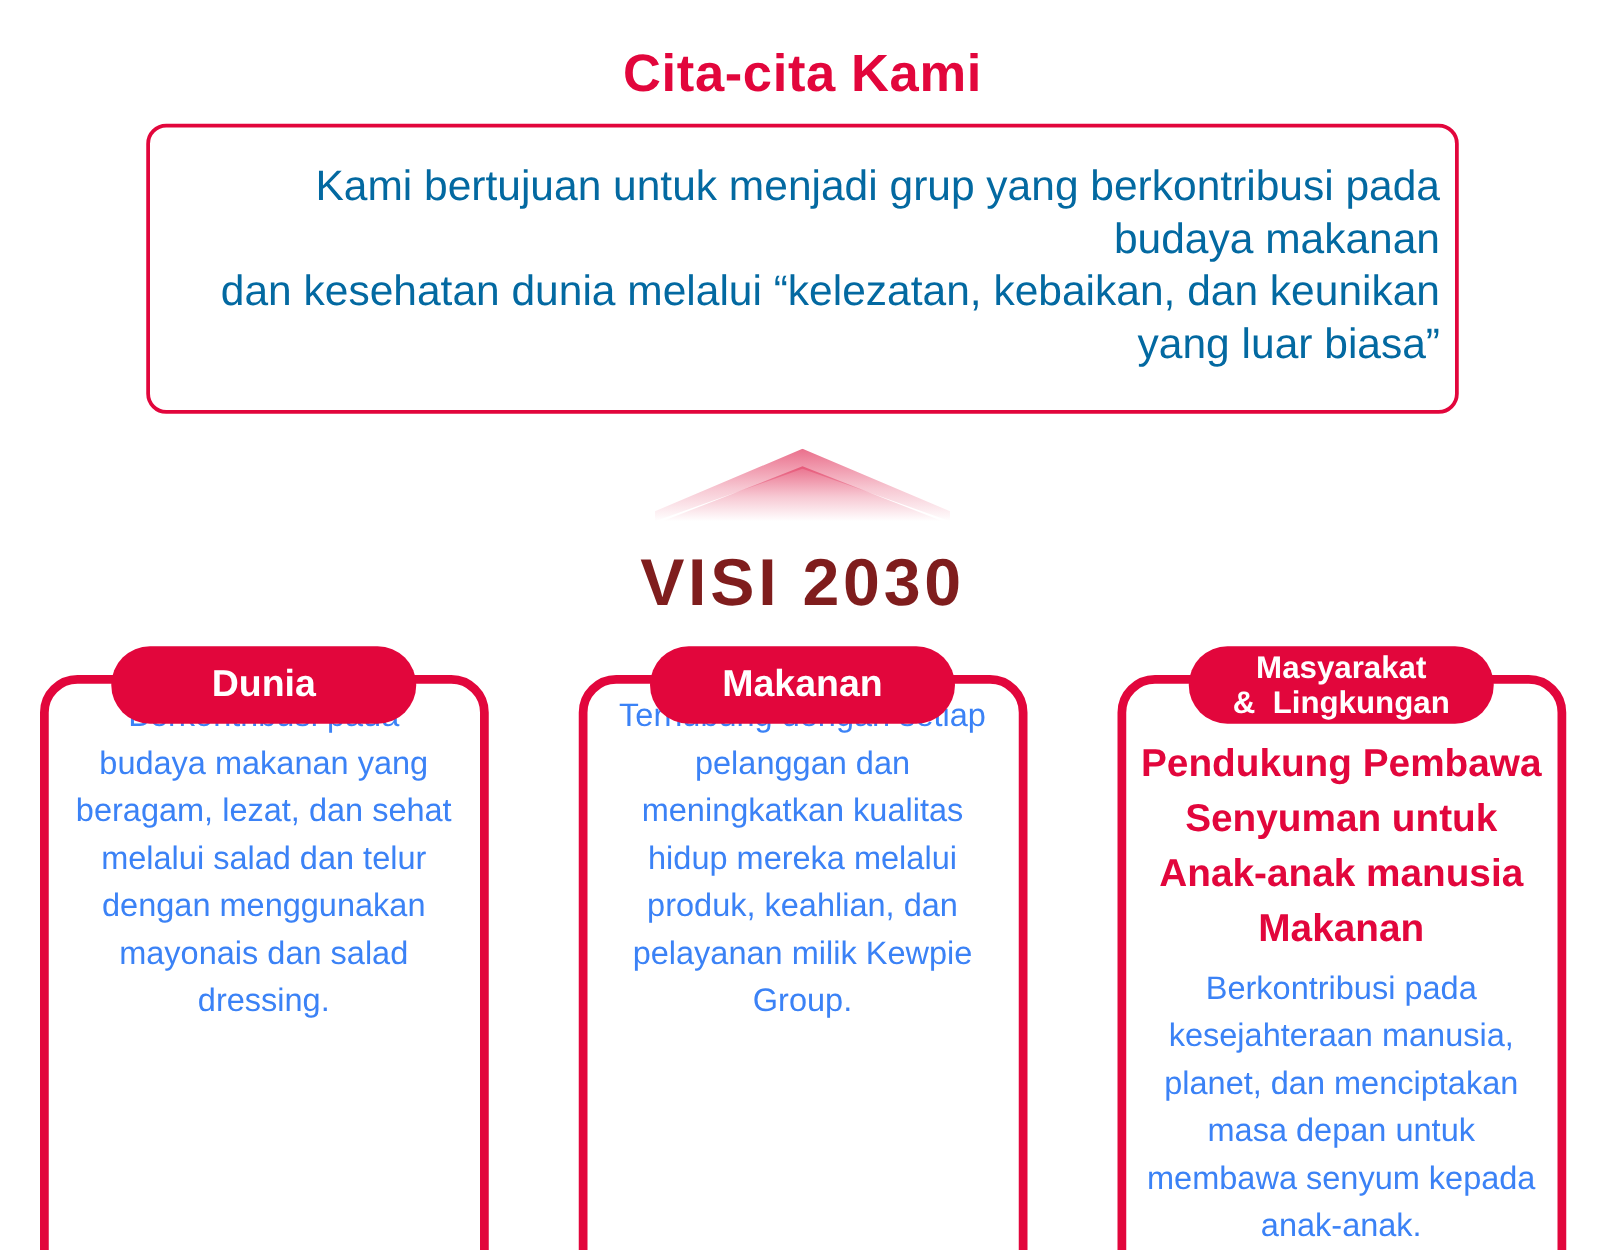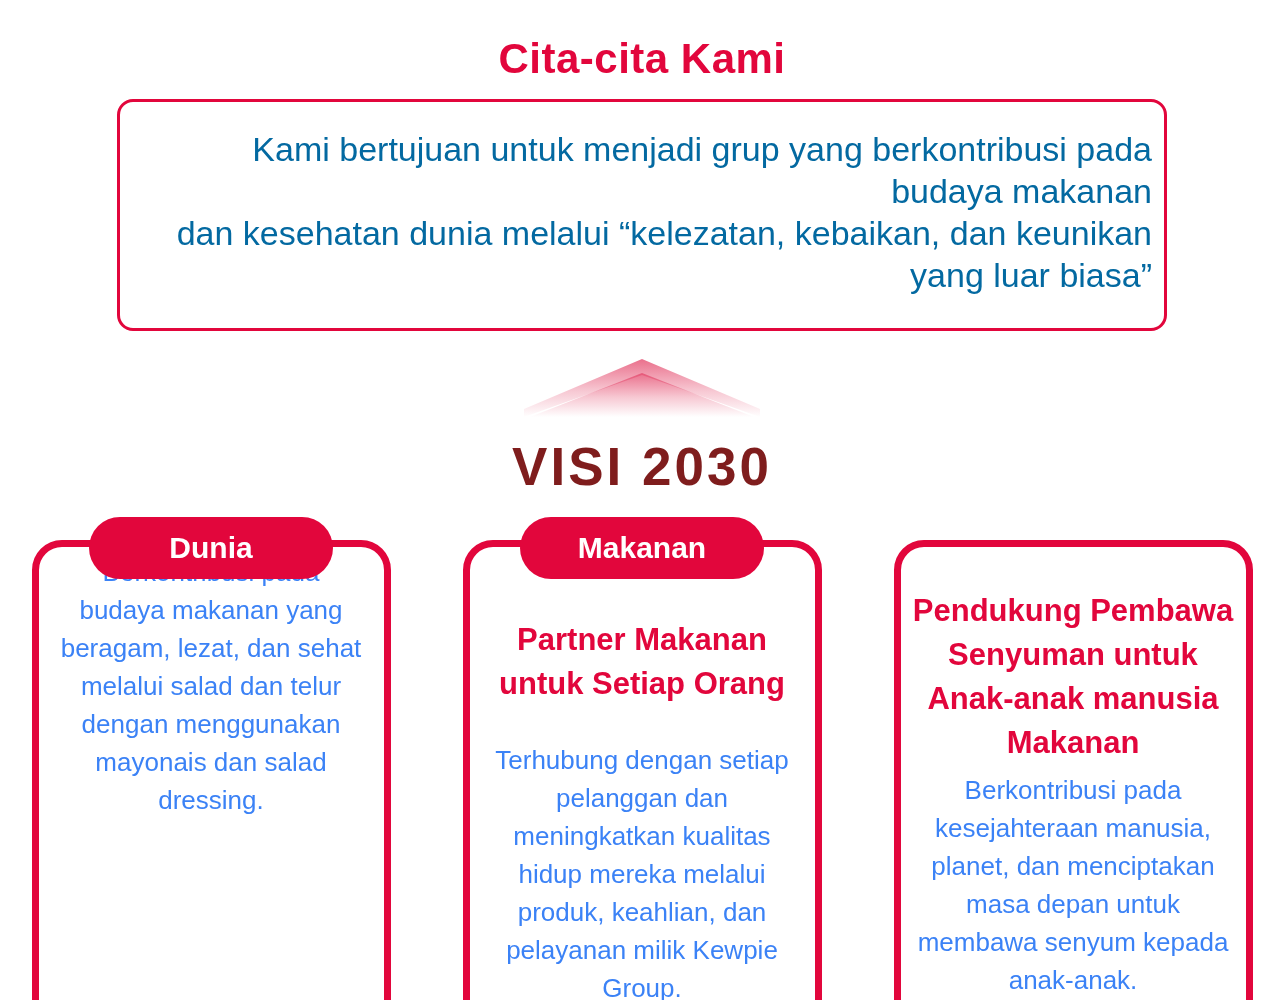--- a/index.html
+++ b/index.html
@@ -154,32 +154,32 @@
 budaya makanan yang
 beragam, lezat, dan sehat
 melalui salad dan telur
 dengan menggunakan
 mayonais dan salad
 dressing.</div>
     </div>
 
     <div class="vision-card">
       <div class="card-badge">Makanan</div>
-      <div class="card-heading">Partner Makanan
-untuk Setiap Orang</div>
       <div class="card-body">Terhubung dengan setiap
 pelanggan dan
 meningkatkan kualitas
 hidup mereka melalui
 produk, keahlian, dan
 pelayanan milik Kewpie
 Group.</div>
     </div>
 
     <div class="vision-card">
+      <div class="card-badge badge--two-line">Masyarakat
+&amp;  Lingkungan</div>
       <div class="card-heading">Pendukung Pembawa
 Senyuman untuk
 Anak-anak manusia
 Makanan</div>
       <div class="card-body">Berkontribusi pada
 kesejahteraan manusia,
 planet, dan menciptakan
 masa depan untuk
 membawa senyum kepada
 anak-anak.</div>

